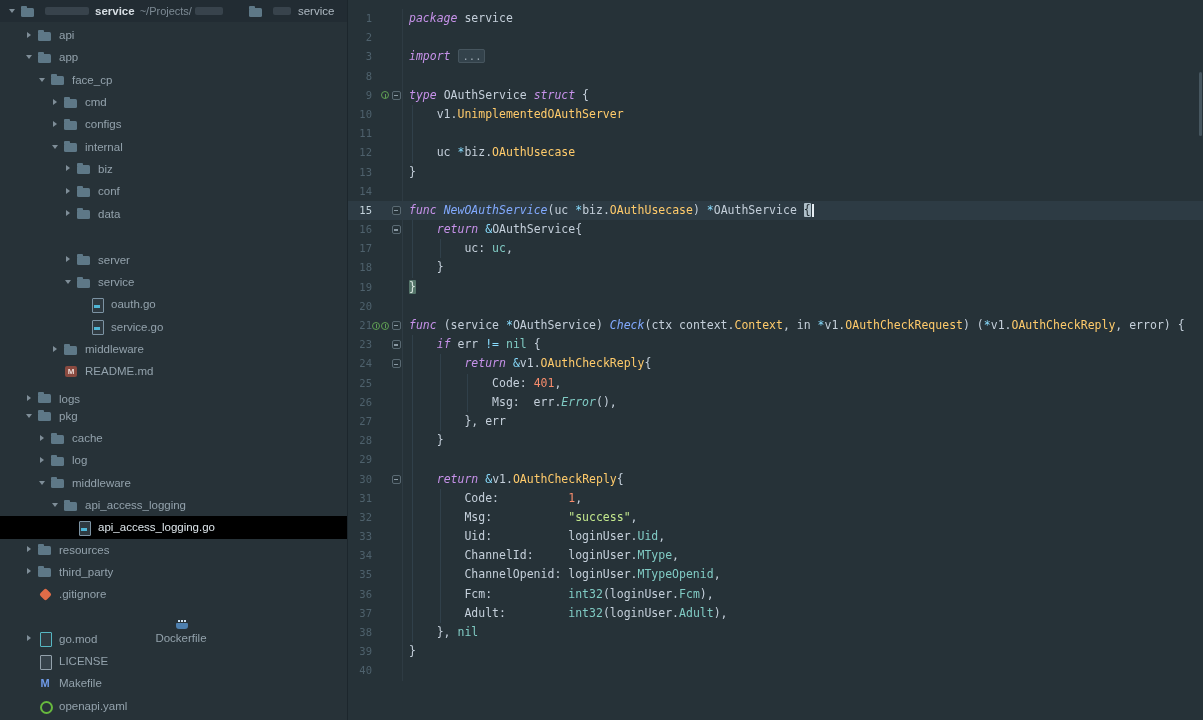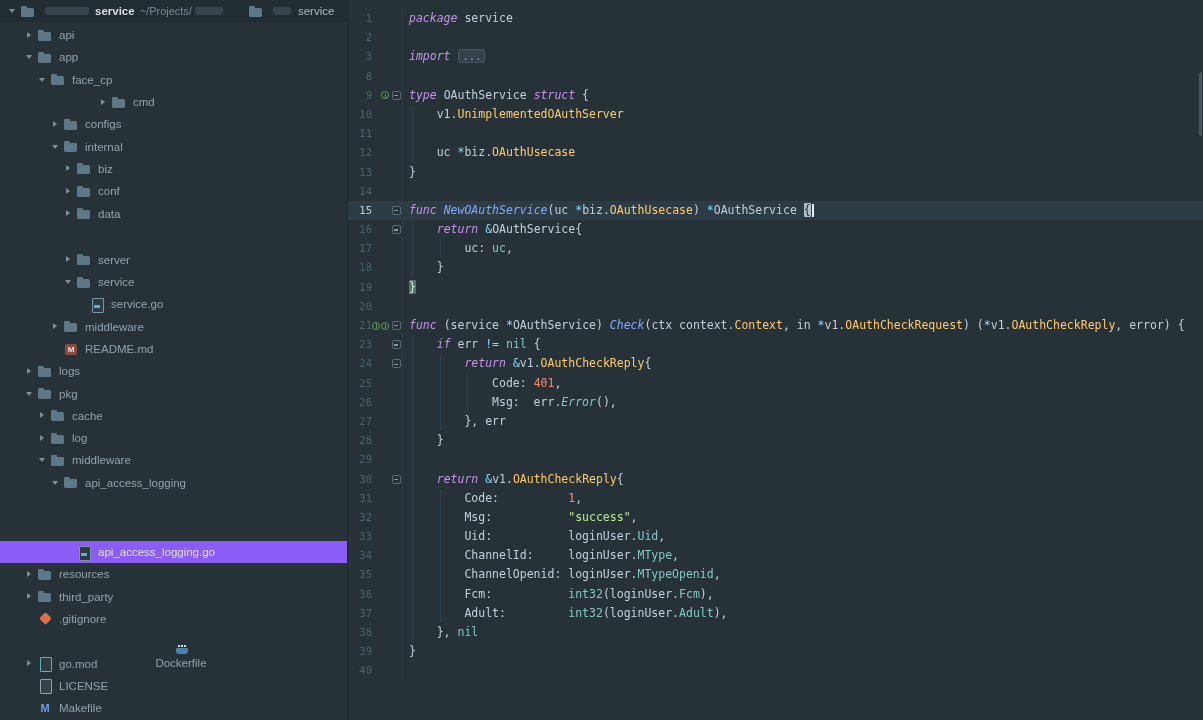--- a/index.html
+++ b/index.html
@@ -11,21 +11,21 @@
              display:flex; flex-direction:column; font-size:11.5px; color:#93a2ac; overflow:hidden; }
   .sidebar-header { height:22px; display:flex; align-items:center; padding-left:6px; background:#222c33; flex:none; }
   .hdr-name { color:#d7dee4; font-weight:bold; margin:0 5px 0 3px; font-size:11.5px; }
   .hdr-path { color:#7d8a94; font-size:11px; }
   .hdr-crumb { color:#aeb9c2; font-size:11.5px; margin-left:4px; }
   .redact { display:inline-block; height:8px; background:#4a5861; border-radius:2px; opacity:.55; margin:0 3px; }
   .w44{width:44px} .w28{width:28px} .w18{width:18px} .gapL{margin-left:22px}
 
   .tree { flex:1; overflow:hidden; padding-top:2px; }
   .tree-row { height:22.3px; display:flex; align-items:center; cursor:pointer; white-space:nowrap; }
-  .tree-row.selected { background:#8b5cf6; color:#dde5ea;margin-top:47px; }
+  .tree-row.selected { background:#000000; color:#dde5ea; }
   .tlabel { padding-right:8px; }
 
   .chev-slot { width:13px; height:12px; position:relative; flex:none; margin-right:1px; }
   .chev-slot.right::before { content:""; position:absolute; left:4px; top:2.5px;
     border-left:4px solid #7f8e98; border-top:3.5px solid transparent; border-bottom:3.5px solid transparent; }
   .chev-slot.down::before { content:""; position:absolute; left:2.5px; top:4px;
     border-top:4px solid #7f8e98; border-left:3.5px solid transparent; border-right:3.5px solid transparent; }
 
   .ticon { width:16px; height:15px; margin-right:6px; position:relative; flex:none;
            display:flex; align-items:center; justify-content:center; }
@@ -101,21 +101,21 @@
         <div class="tree-row" style="padding-left: 23px;">
           <span class="chev-slot down"></span>
           <span class="ticon icon-folder"></span>
           <span class="tlabel">app</span>
         </div>
         <div class="tree-row" style="padding-left: 36px;">
           <span class="chev-slot down"></span>
           <span class="ticon icon-folder"></span>
           <span class="tlabel">face_cp</span>
         </div>
-        <div class="tree-row" style="padding-left: 49px; margin-left: 48px;">
+        <div class="tree-row" style="padding-left: 49px;">
           <span class="chev-slot right"></span>
           <span class="ticon icon-folder"></span>
           <span class="tlabel">cmd</span>
         </div>
         <div class="tree-row" style="padding-left: 49px;">
           <span class="chev-slot right"></span>
           <span class="ticon icon-folder"></span>
           <span class="tlabel">configs</span>
         </div>
         <div class="tree-row" style="padding-left: 49px;">
@@ -140,37 +140,42 @@
         </div>
         <div class="tree-row" style="padding-left: 62px; margin-top: 24px;">
           <span class="chev-slot right"></span>
           <span class="ticon icon-folder"></span>
           <span class="tlabel">server</span>
         </div>
         <div class="tree-row" style="padding-left: 62px;">
           <span class="chev-slot down"></span>
           <span class="ticon icon-folder"></span>
           <span class="tlabel">service</span>
+        </div>
+        <div class="tree-row" style="padding-left: 75px;">
+          <span class="chev-slot"></span>
+          <span class="ticon icon-go-file"></span>
+          <span class="tlabel">oauth.go</span>
         </div>
         <div class="tree-row" style="padding-left: 75px;">
           <span class="chev-slot"></span>
           <span class="ticon icon-go-file"></span>
           <span class="tlabel">service.go</span>
         </div>
         <div class="tree-row" style="padding-left: 49px;">
           <span class="chev-slot right"></span>
           <span class="ticon icon-folder"></span>
           <span class="tlabel">middleware</span>
         </div>
         <div class="tree-row" style="padding-left: 49px;">
           <span class="chev-slot"></span>
           <span class="ticon icon-markdown"></span>
           <span class="tlabel">README.md</span>
         </div>
-        <div class="tree-row" style="padding-left: 23px;">
+        <div class="tree-row" style="padding-left: 23px; align-items: flex-end;">
           <span class="chev-slot right"></span>
           <span class="ticon icon-folder"></span>
           <span class="tlabel">logs</span>
         </div>
         <div class="tree-row" style="padding-left: 23px;">
           <span class="chev-slot down"></span>
           <span class="ticon icon-folder"></span>
           <span class="tlabel">pkg</span>
         </div>
         <div class="tree-row" style="padding-left: 36px;">

